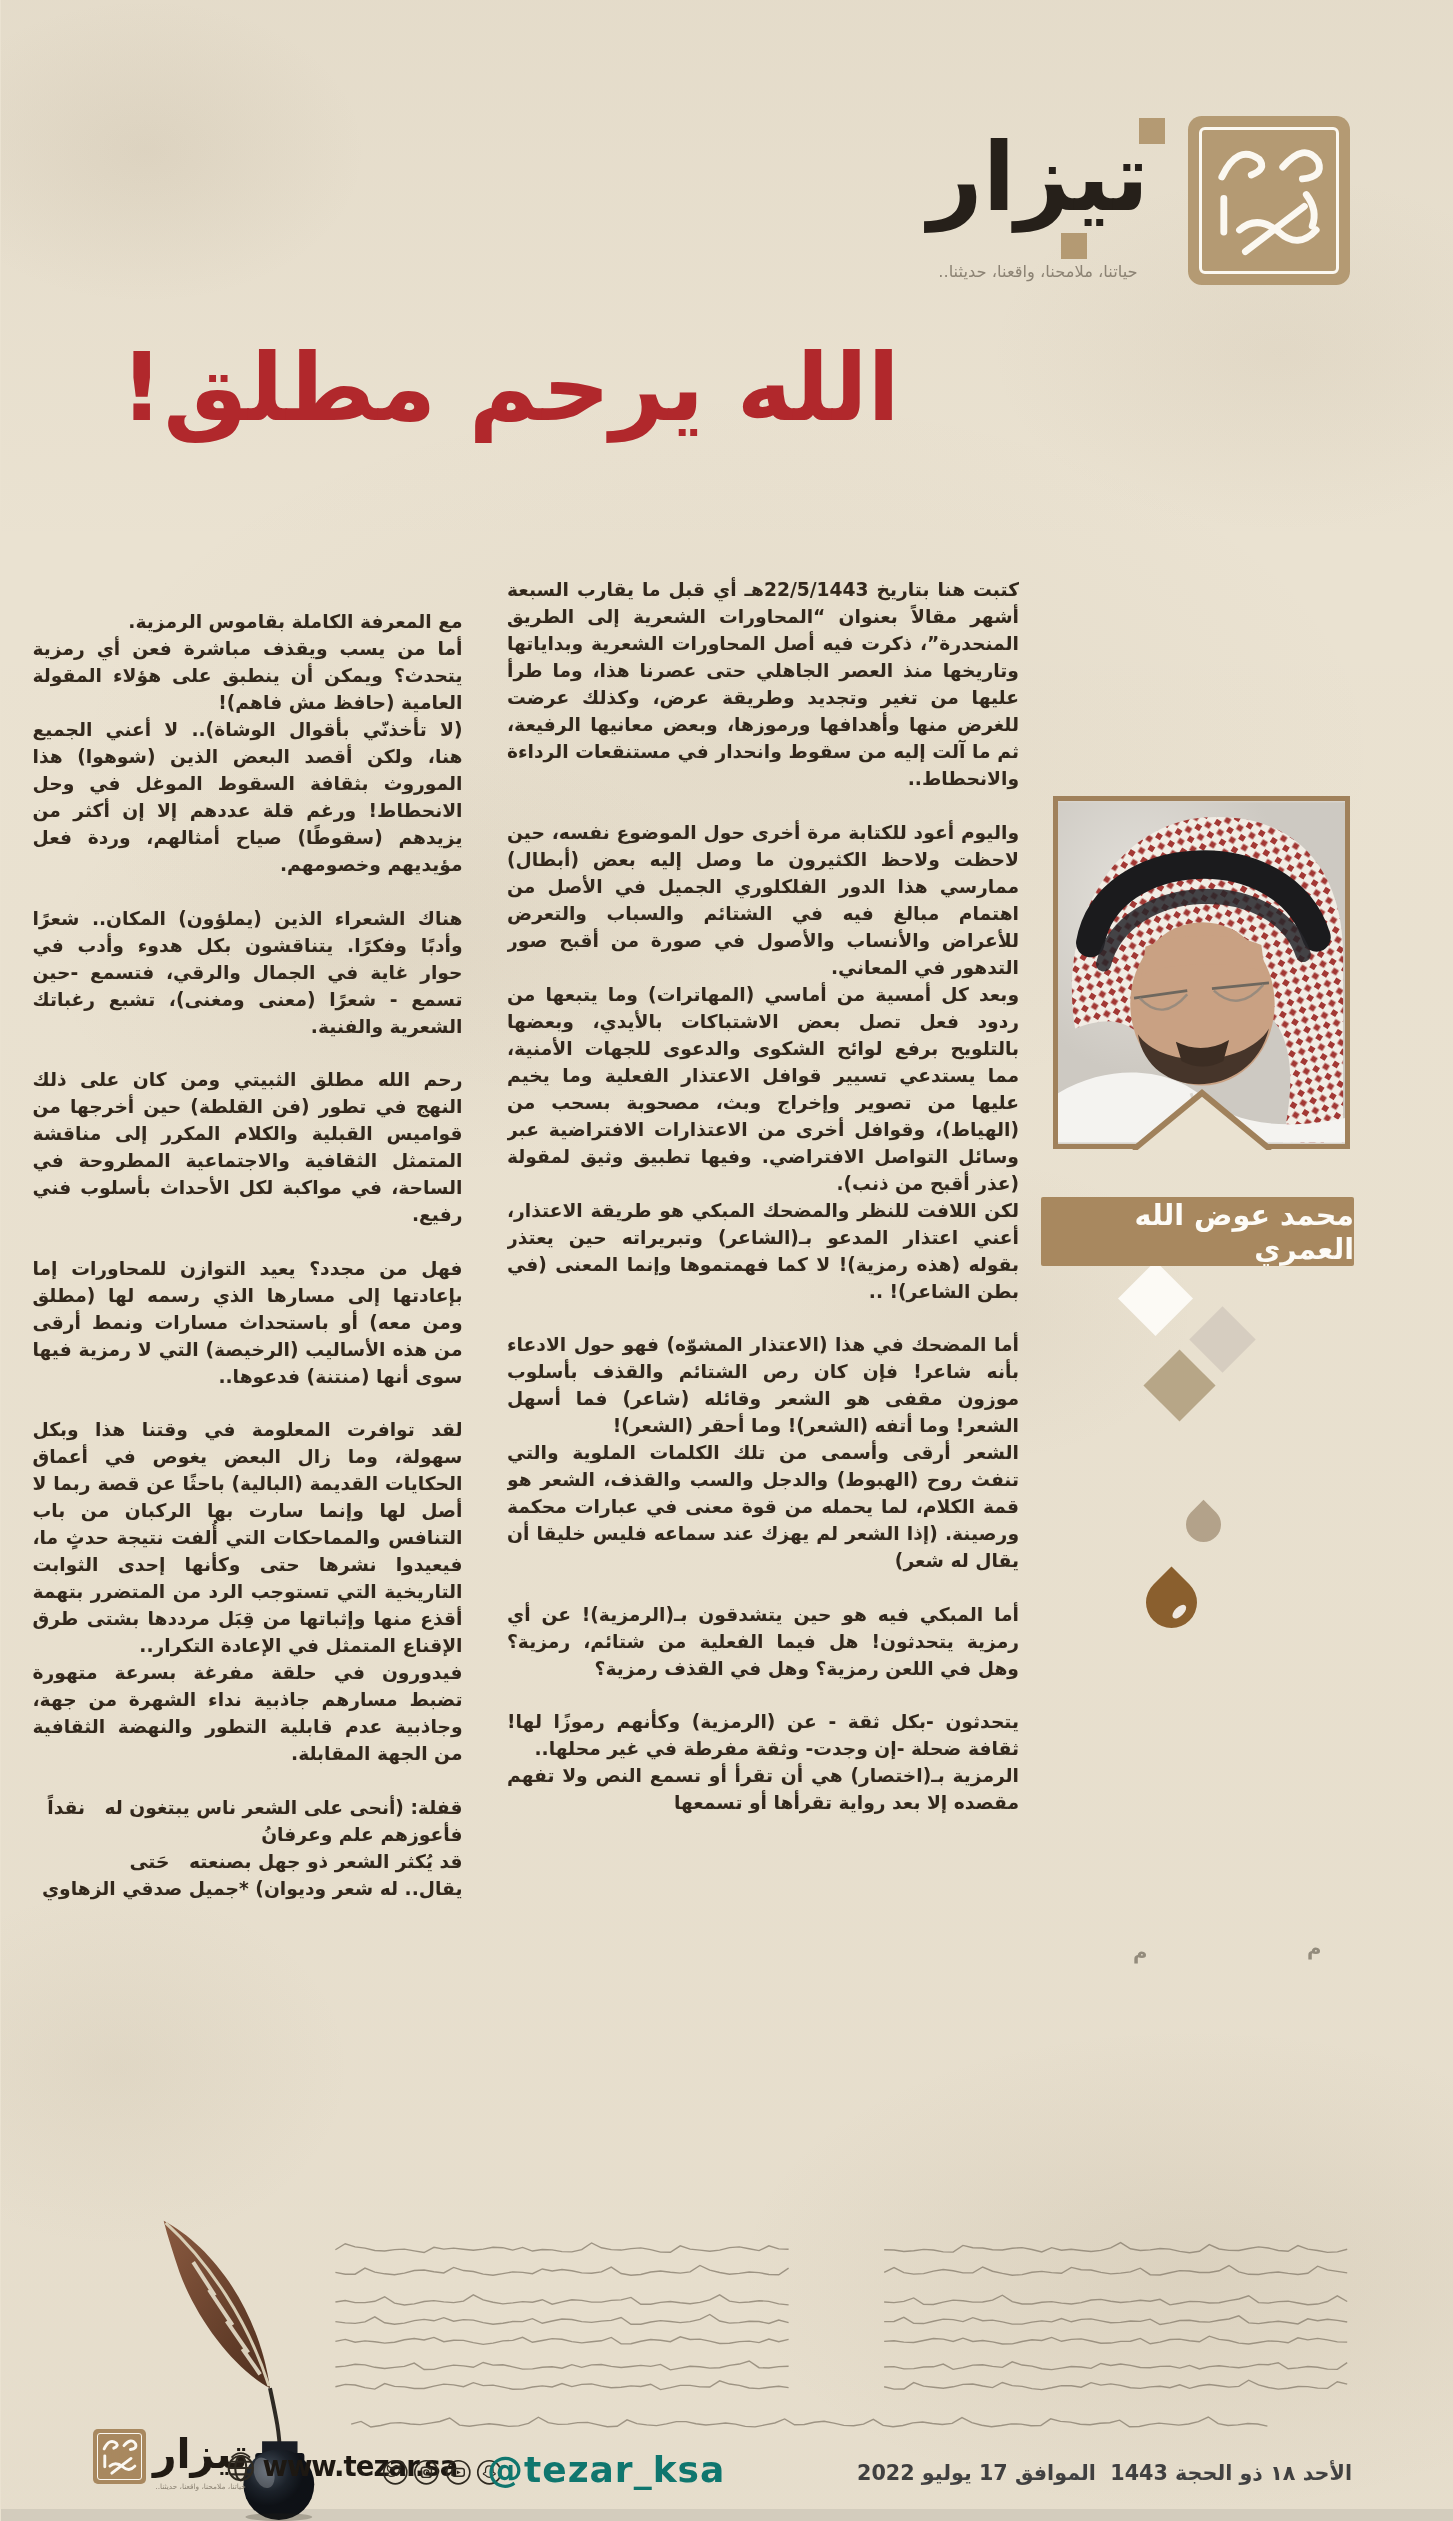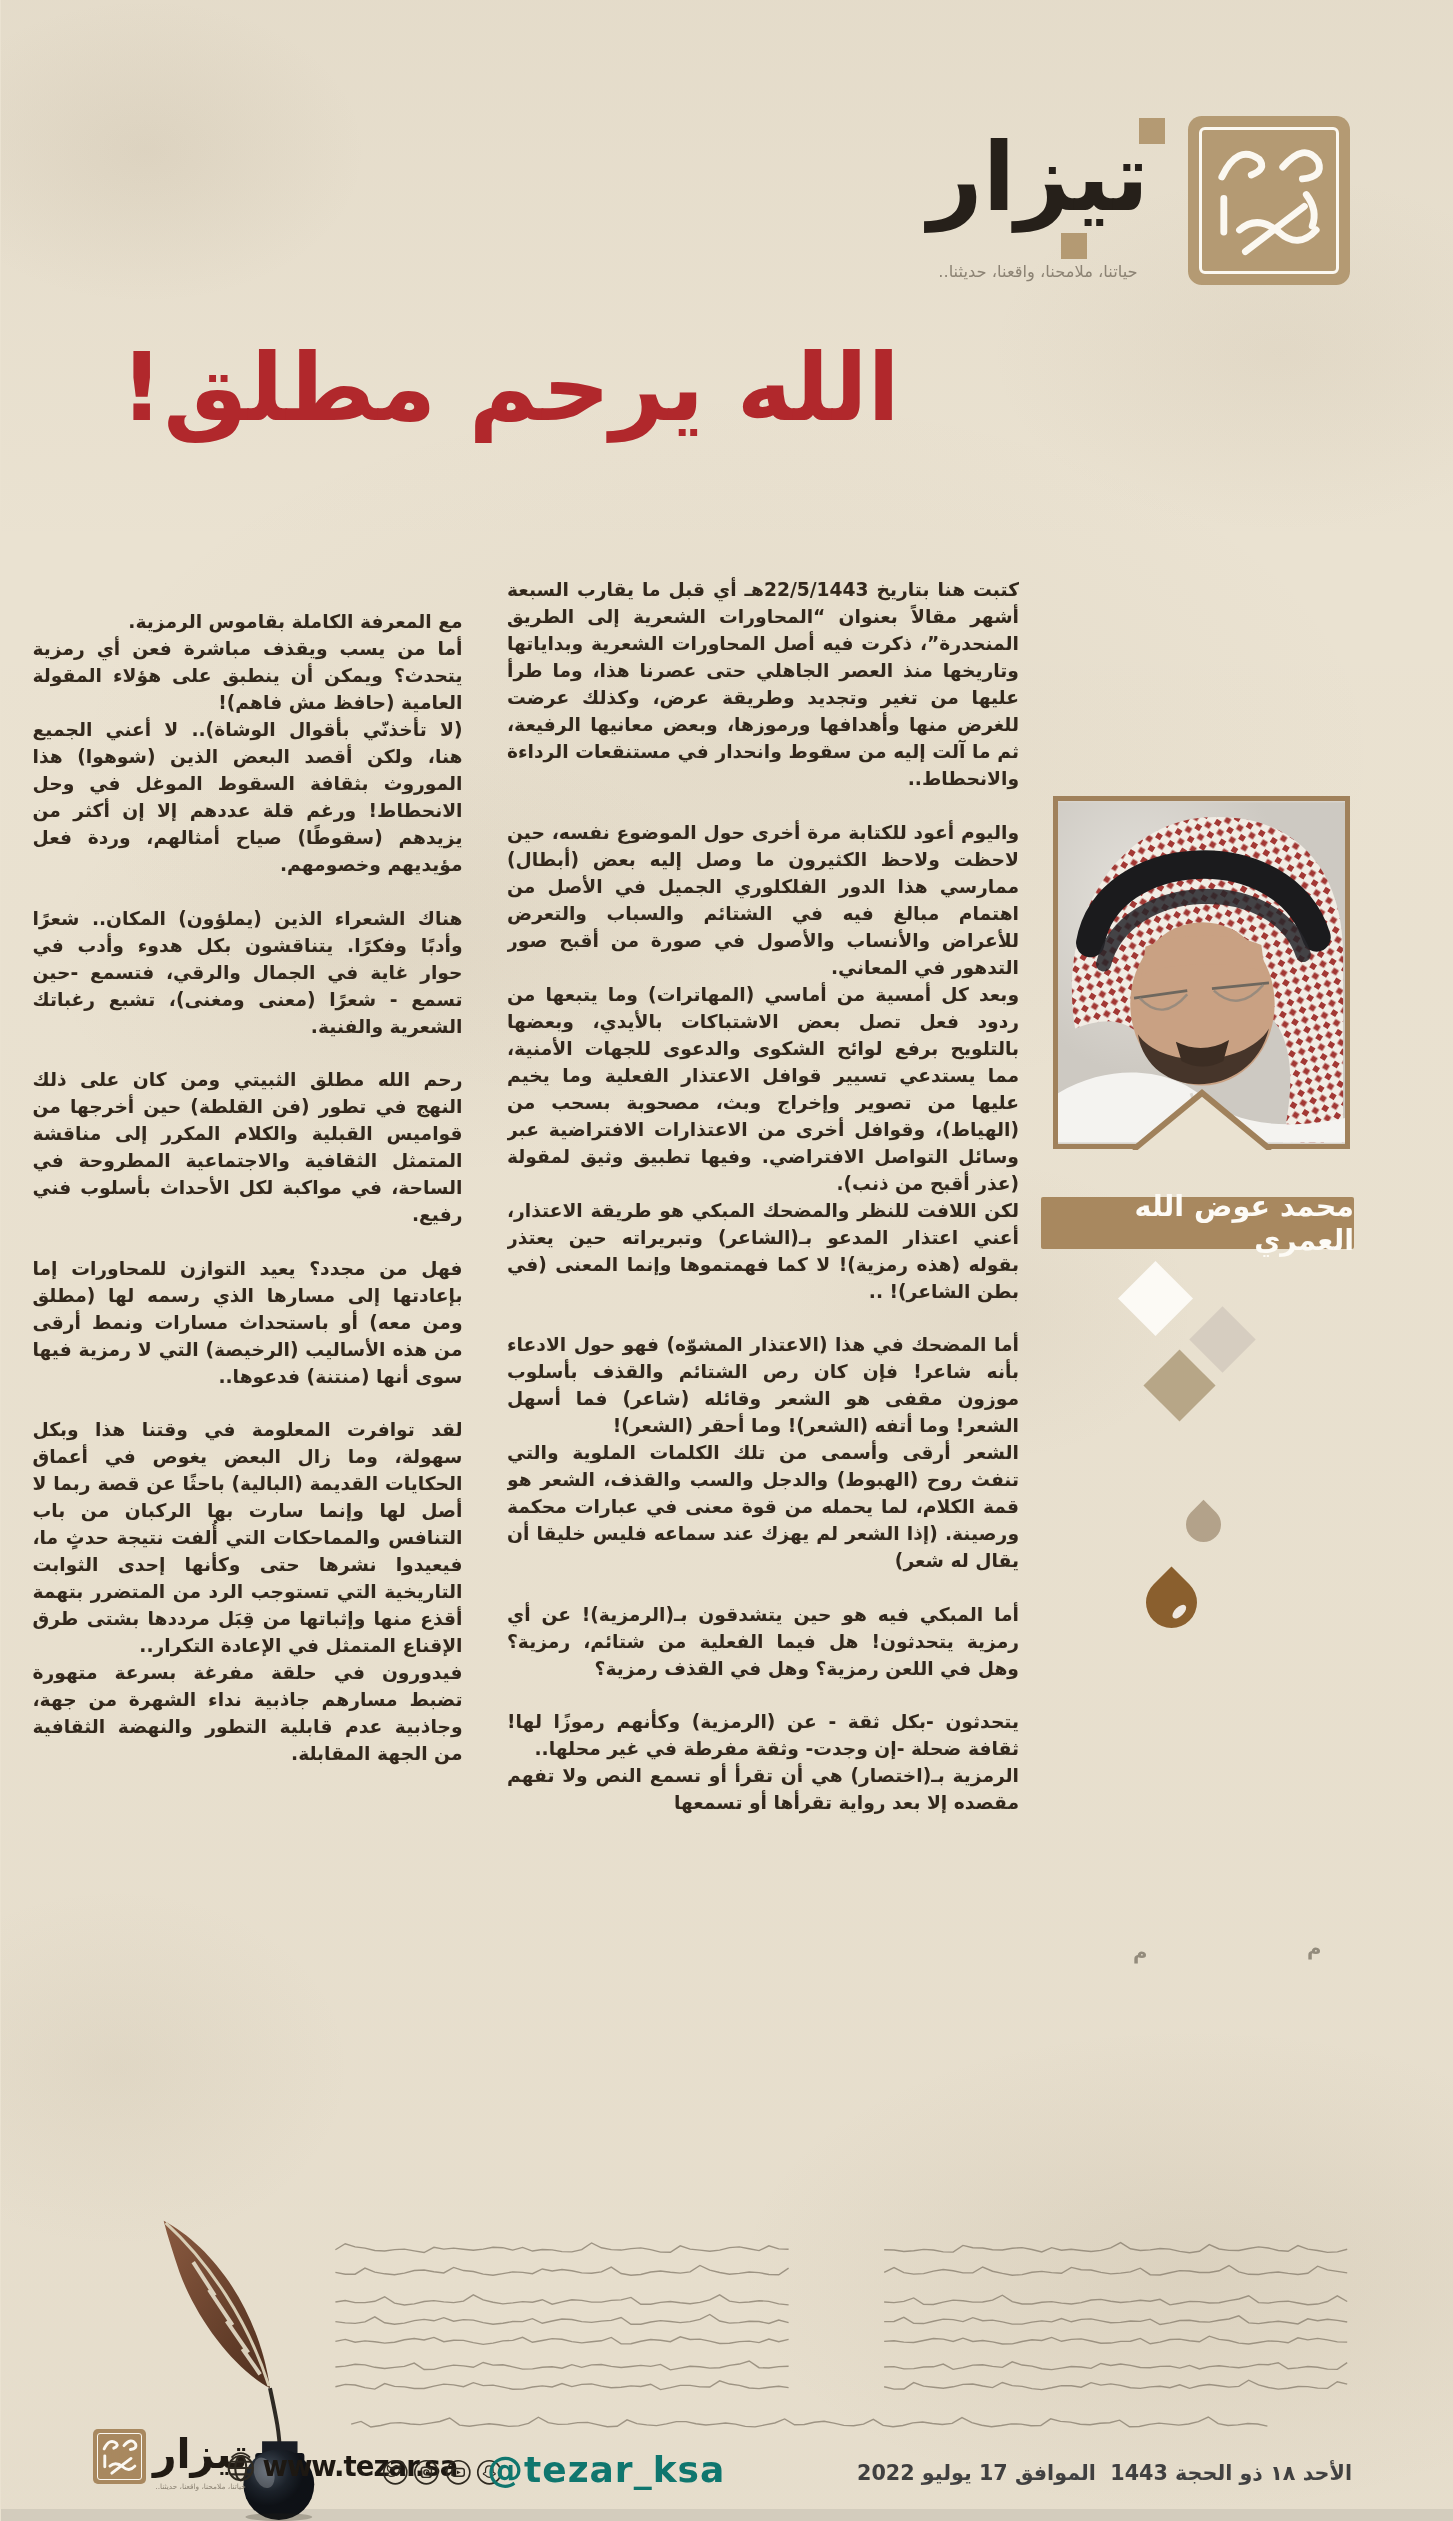--- a/index.html
+++ b/index.html
@@ -70,21 +70,21 @@
   
   .photo {
     position:absolute; left:1053px; top:796px; width:297px; height:353px;
     border:5.9px solid #a0815b; z-index:4; background:#d8d4cd; overflow:visible;
   }
   .photo .portrait { position:absolute; inset:0; width:100%; height:100%; }
   .photo .notch { position:absolute; bottom:-5.9px; left:50%; transform:translateX(-50%); z-index:5; }
 
   
   .author-banner {
-    position:absolute; left:1041px; top:1197px; width:313px; height:52px;
+    position:absolute; left:1041px; top:1197px; width:313px; height:69px;
     background:#a8885f; color:#fdfbf6; display:flex; align-items:center; justify-content:center;
     font-size:28.6px; font-weight:bold; z-index:4; direction:rtl; border-radius:2px;
   }
 
   
   .diamond { position:absolute; transform:rotate(45deg); z-index:3; }
   .d1 { left:1129px; top:1272px; width:53px; height:53px; background:#fcfaf5; }
   .d2 { left:1199px; top:1316px; width:47px; height:47px; background:#d6cdc0; }
   .d3 { left:1154px; top:1360px; width:51px; height:51px; background:#b7a687; }
   .drop { position:absolute; border-radius:0 50% 50% 50%; transform:rotate(45deg); z-index:3; }
@@ -159,20 +159,24 @@
   </div>
 <div class="col col-left">
     <p>مع المعرفة الكاملة بقاموس الرمزية.
 أما من يسب ويقذف مباشرة فعن أي رمزية يتحدث؟ ويمكن أن ينطبق على هؤلاء المقولة العامية (حافظ مش فاهم)!
 (لا تأخذنّي بأقوال الوشاة).. لا أعني الجميع هنا، ولكن أقصد البعض الذين (شوهوا) هذا الموروث بثقافة السقوط الموغل في وحل الانحطاط! ورغم قلة عددهم إلا إن أكثر من يزيدهم (سقوطًا) صياح أمثالهم، وردة فعل مؤيديهم وخصومهم.</p>
     <p>هناك الشعراء الذين (يملؤون) المكان.. شعرًا وأدبًا وفكرًا. يتناقشون بكل هدوء وأدب في حوار غاية في الجمال والرقي، فتسمع -حين تسمع - شعرًا (معنى ومغنى)، تشبع رغباتك الشعرية والفنية.</p>
     <p>رحم الله مطلق الثبيتي ومن كان على ذلك النهج في تطور (فن القلطة) حين أخرجها من قواميس القبلية والكلام المكرر إلى مناقشة المتمثل الثقافية والاجتماعية المطروحة في الساحة، في مواكبة لكل الأحداث بأسلوب فني رفيع.</p>
     <p>فهل من مجدد؟ يعيد التوازن للمحاورات إما بإعادتها إلى مسارها الذي رسمه لها (مطلق ومن معه) أو باستحداث مسارات ونمط أرقى من هذه الأساليب (الرخيصة) التي لا رمزية فيها سوى أنها (منتنة) فدعوها..</p>
     <p>لقد توافرت المعلومة في وقتنا هذا وبكل سهولة، وما زال البعض يغوص في أعماق الحكايات القديمة (البالية) باحثًا عن قصة ربما لا أصل لها وإنما سارت بها الركبان من باب التنافس والمماحكات التي أُلفت نتيجة حدثٍ ما، فيعيدوا نشرها حتى وكأنها إحدى الثوابت التاريخية التي تستوجب الرد من المتضرر بتهمة أقذع منها وإثباتها من قِبَل مرددها بشتى طرق الإقناع المتمثل في الإعادة التكرار..
 فيدورون في حلقة مفرغة بسرعة متهورة تضبط مسارهم جاذبية نداء الشهرة من جهة، وجاذبية عدم قابلية التطور والنهضة الثقافية من الجهة المقابلة.</p>
+    <p>قفلة: (أنحى على الشعر ناس يبتغون له&nbsp;&nbsp;&nbsp;نقداً
+فأعوزهم علم وعرفانُ
+قد يُكثر الشعر ذو جهل بصنعته&nbsp;&nbsp;&nbsp;حَتى
+يقال.. له شعر وديوان) *جميل صدقي الزهاوي</p>
   </div>
 
 <div class="photo">
   <svg class="portrait" viewBox="0 0 302 358">
     <defs>
       <pattern id="shem" width="15" height="15" patternUnits="userSpaceOnUse" patternTransform="rotate(32)">
         <rect width="15" height="15" fill="#f1ece4"></rect>
         <rect x="1" y="1" width="6" height="6" fill="#a23834"></rect>
         <rect x="8.5" y="8.5" width="6" height="6" fill="#a23834"></rect>
       </pattern>

